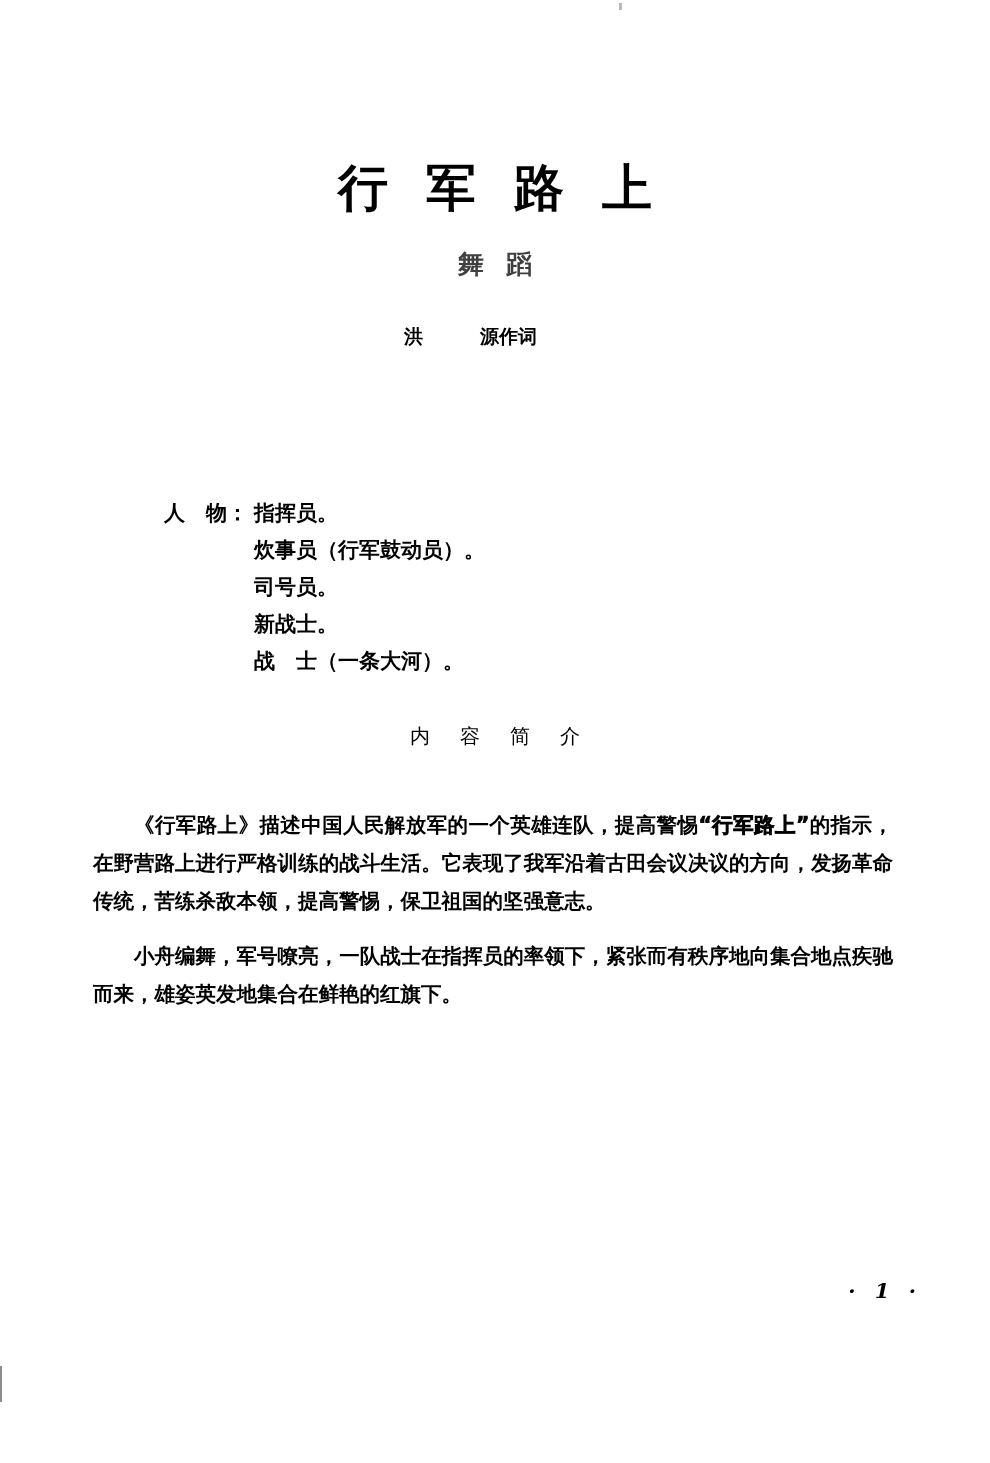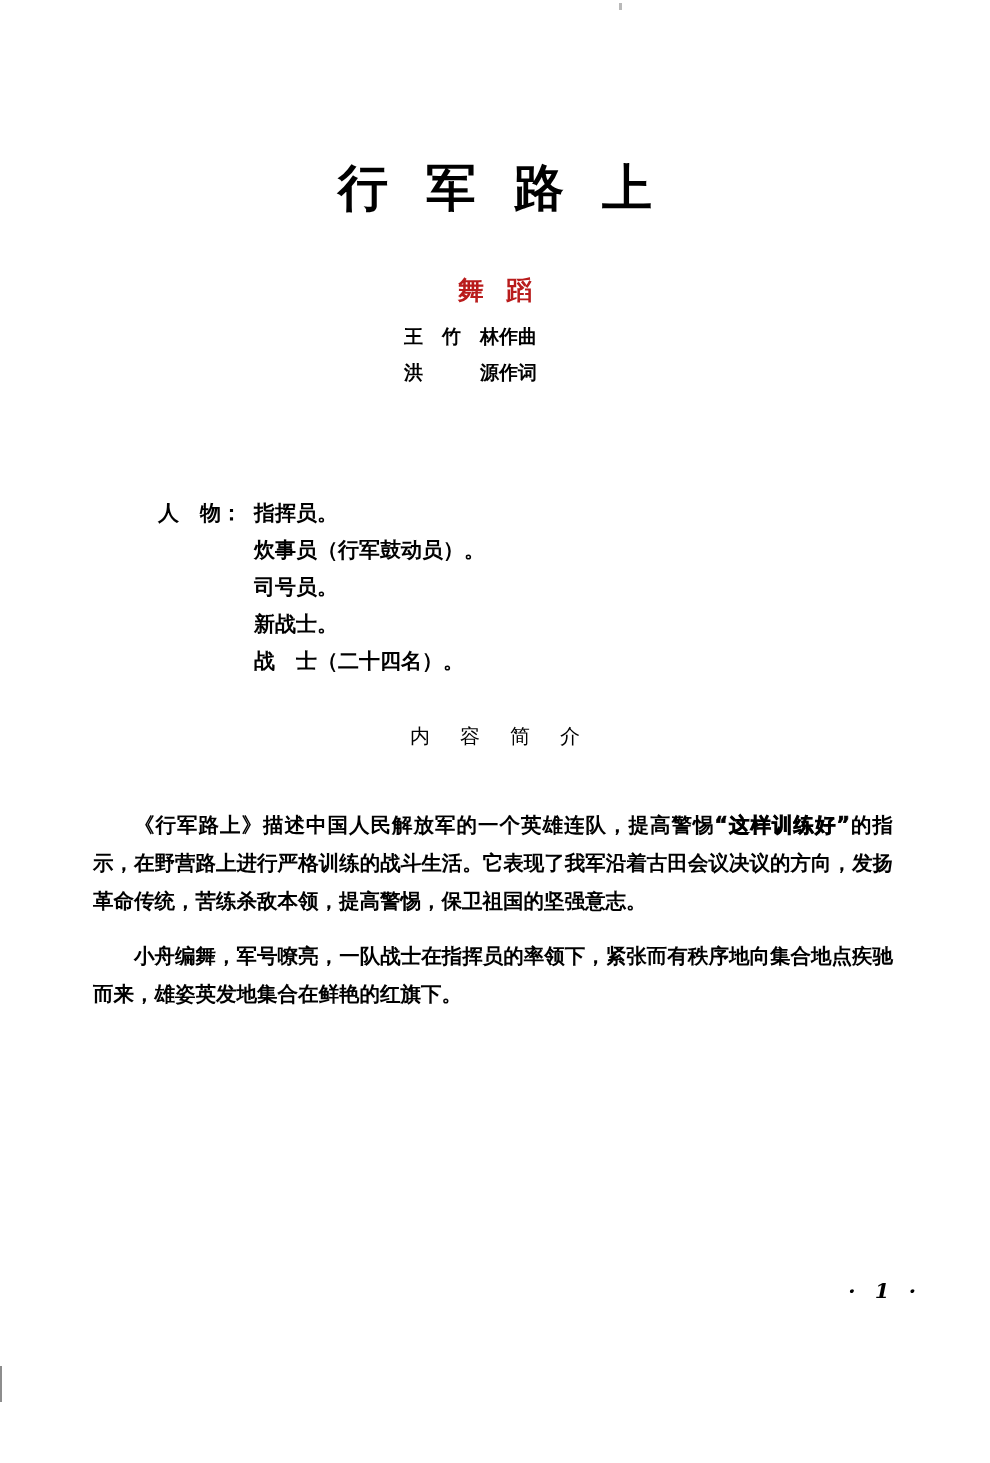--- a/index.html
+++ b/index.html
@@ -62,22 +62,21 @@
     left: 0;
     top: 248px;
     width: 990px;
     text-align: center;
     font-family: "DejaVu Sans", "Liberation Sans", sans-serif;
     font-weight: bold;
     font-size: 26px;
     line-height: 32px;
     letter-spacing: 22px;
     text-indent: 22px;
-    color: #b91c1c;
-    margin-top: 26px;
+    color: #404040;
   }
 
   
   .credits {
     position: absolute;
     left: 404px;
     top: 318px;
     width: 330px;
     font-family: "DejaVu Sans", "Liberation Sans", sans-serif;
     font-weight: bold;
@@ -100,20 +99,21 @@
     font-size: 21px;
     line-height: 37px;
     color: #000;
   }
   .cast .cast-row {
     white-space: pre;
   }
   .cast .cast-label {
     display: inline-block;
     width: 96px;
+    text-align: center;
   }
   .cast .cast-indent {
     display: inline-block;
     width: 96px;
   }
 
   
   .section-heading {
     position: absolute;
     left: 0;
@@ -177,35 +177,34 @@
 
 <div class="page">
 
   <div class="scan-speck"></div>
   <div class="scan-edge-left"></div>
 
   <div class="title">行军路上</div>
   <div class="subtitle">舞蹈</div>
 
   <div class="credits">
-    <div class="cline">王　竹　林作曲</div>
     <div class="cline">洪　　　源作词</div>
   </div>
 
   <div class="cast">
     <div class="cast-row"><span class="cast-label">人　物：</span><span>指挥员。</span></div>
     <div class="cast-row"><span class="cast-indent"></span><span>炊事员（行军鼓动员）。</span></div>
     <div class="cast-row"><span class="cast-indent"></span><span>司号员。</span></div>
     <div class="cast-row"><span class="cast-indent"></span><span>新战士。</span></div>
-    <div class="cast-row"><span class="cast-indent"></span><span>战　士（二十四名）。</span></div>
+    <div class="cast-row"><span class="cast-indent"></span><span>战　士（一条大河）。</span></div>
   </div>
 
   <div class="section-heading">内容简介</div>
 
   <div class="body-text">
-    <p><span>《行军路上》描述中国人民解放军的一个英雄连队，提高警惕</span><span class="emph">“这样训练好”</span><span>的指示，在野营路上进行严格训练的战斗生活。它表现了我军沿着古田会议决议的方向，发扬革命传统，苦练杀敌本领，提高警惕，保卫祖国的坚强意志。</span></p>
+    <p><span>《行军路上》描述中国人民解放军的一个英雄连队，提高警惕</span><span class="emph">“行军路上”</span><span>的指示，在野营路上进行严格训练的战斗生活。它表现了我军沿着古田会议决议的方向，发扬革命传统，苦练杀敌本领，提高警惕，保卫祖国的坚强意志。</span></p>
     <div class="para-gap"></div>
     <p>小舟编舞，军号嘹亮，一队战士在指挥员的率领下，紧张而有秩序地向集合地点疾驰而来，雄姿英发地集合在鲜艳的红旗下。</p>
   </div>
 
   <div class="folio">· 1 ·</div>
 
 </div>
 
 </body></html>

